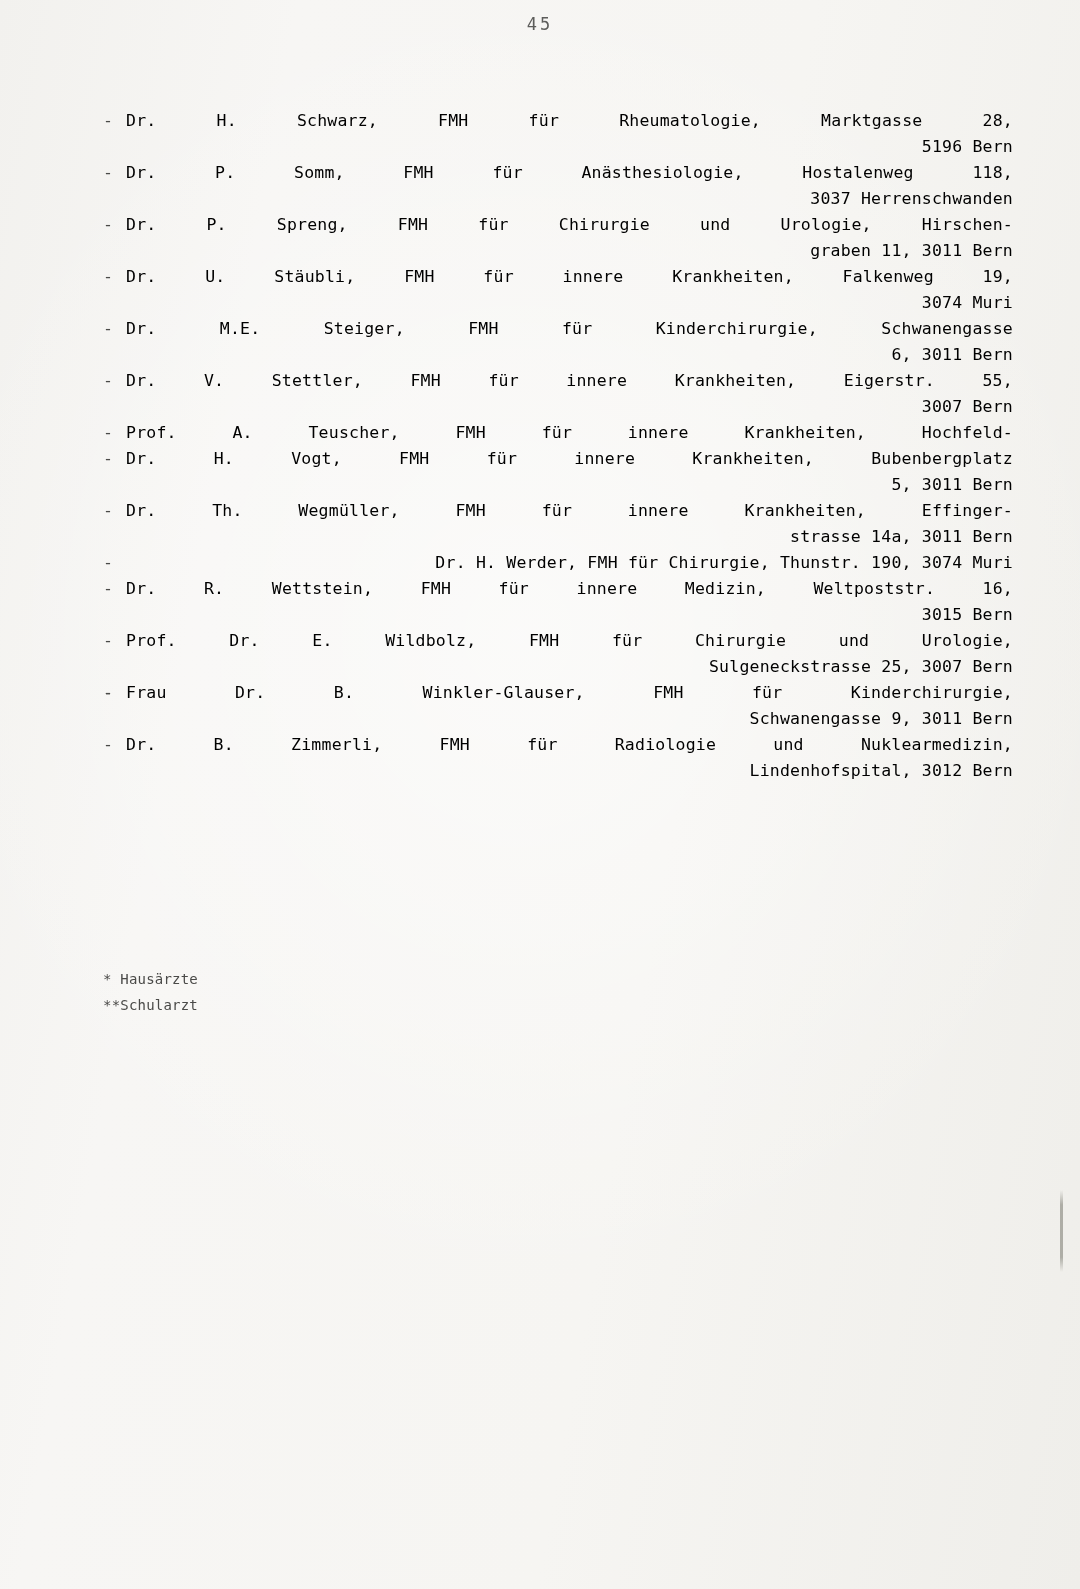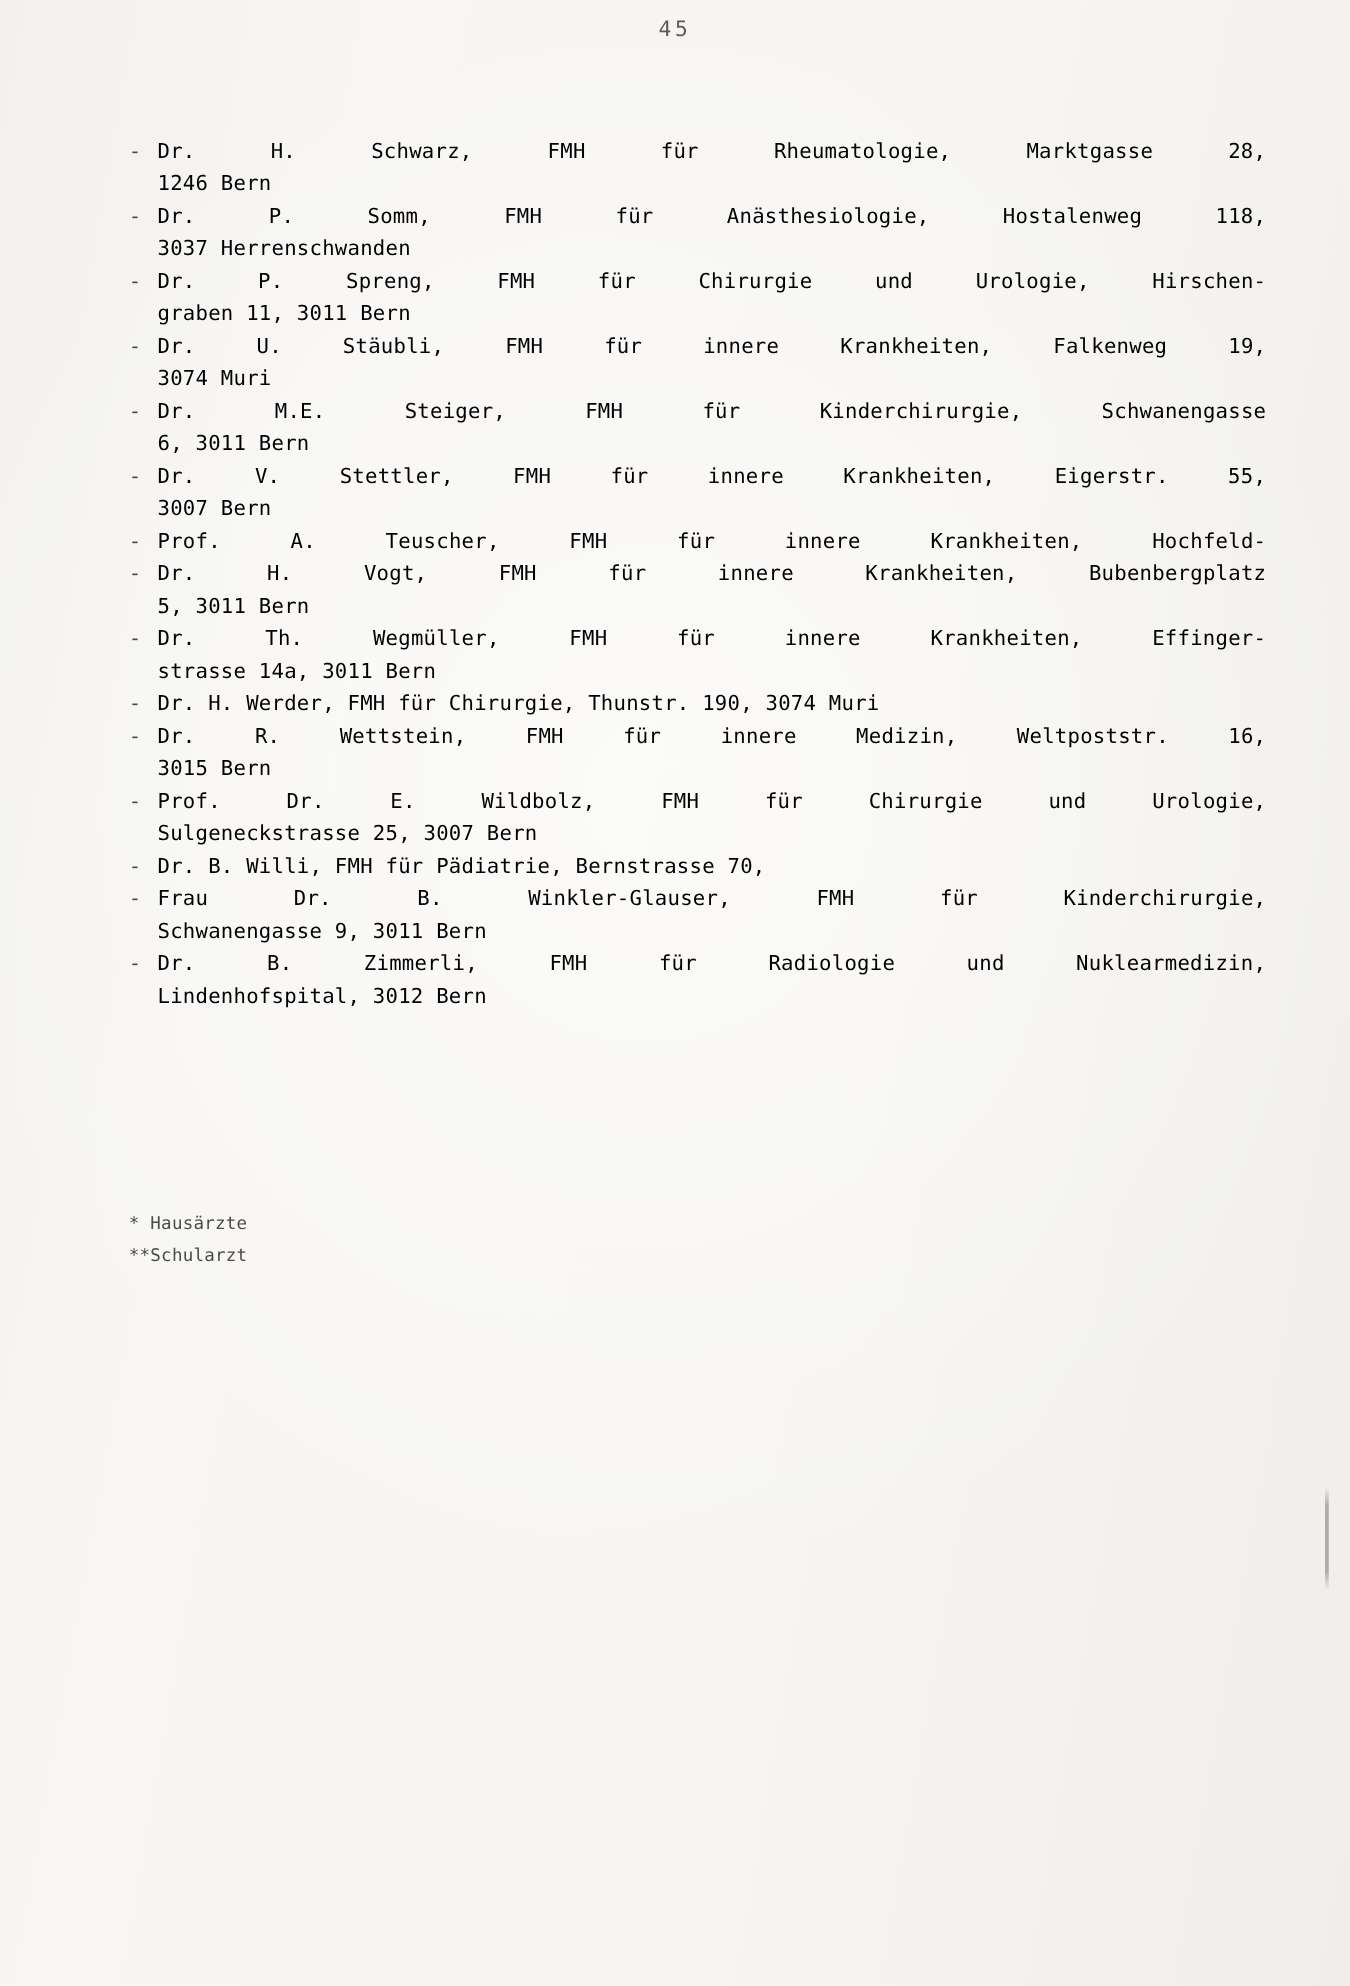--- a/index.html
+++ b/index.html
@@ -64,20 +64,21 @@
   .entry-lines {
     margin: 0;
   }
 
   .line {
     font-size: 16.5px;
     line-height: 26px;
     color: #47474五;
     white-space: pre;
     letter-spacing: 0.2px;
+    text-align: right;
   }
 
   
   .line.justify {
     display: flex;
     justify-content: space-between;
     white-space: normal;
     width: 887px;
   }
   .line.justify > span {
@@ -124,21 +125,21 @@
           <div class="line justify">
             <span>Dr.</span>
             <span>H.</span>
             <span>Schwarz,</span>
             <span>FMH</span>
             <span>für</span>
             <span>Rheumatologie,</span>
             <span>Marktgasse</span>
             <span>28,</span>
           </div>
-          <div class="line">1246 Bern</div>
+          <div class="line">5196 Bern</div>
         </div>
       </div>
       <div class="entry">
         <span class="bullet">-</span>
         <div class="entry-lines">
           <div class="line justify">
             <span>Dr.</span>
             <span>P.</span>
             <span>Somm,</span>
             <span>FMH</span>
@@ -299,21 +300,20 @@
             <span>Chirurgie</span>
             <span>und</span>
             <span>Urologie,</span>
           </div>
           <div class="line">Sulgeneckstrasse 25, 3007 Bern</div>
         </div>
       </div>
       <div class="entry">
         <span class="bullet">-</span>
         <div class="entry-lines">
-          <div class="line">Dr. B. Willi, FMH für Pädiatrie, Bernstrasse 70,</div>
         </div>
       </div>
       <div class="entry">
         <span class="bullet">-</span>
         <div class="entry-lines">
           <div class="line justify">
             <span>Frau</span>
             <span>Dr.</span>
             <span>B.</span>
             <span>Winkler-Glauser,</span>

